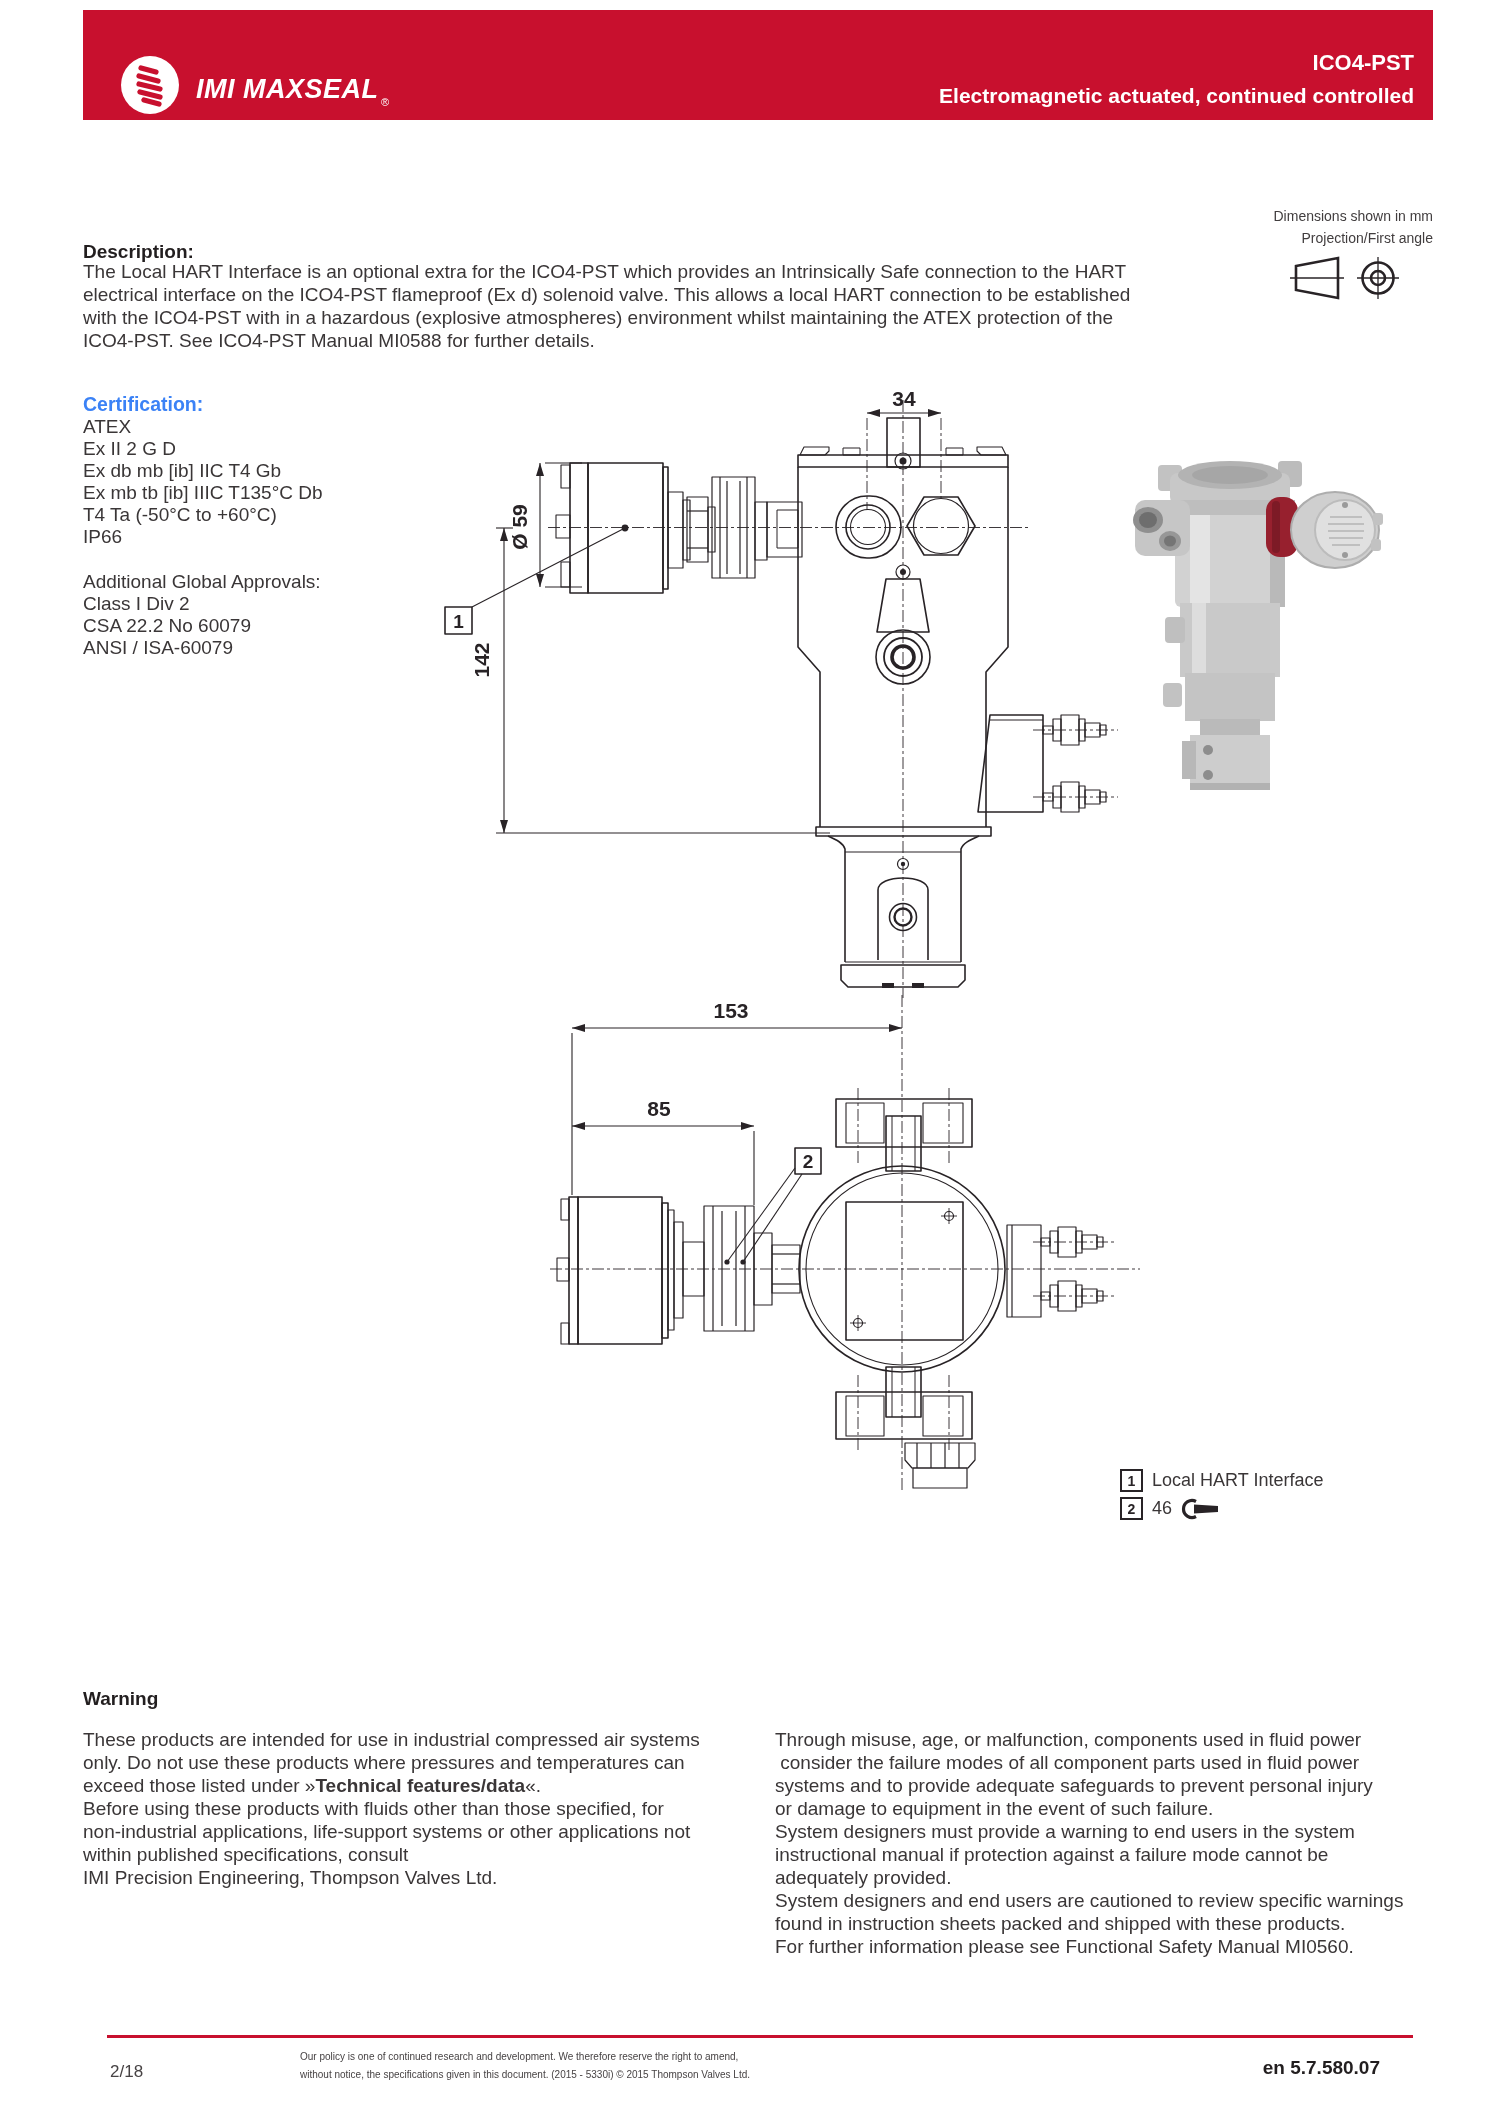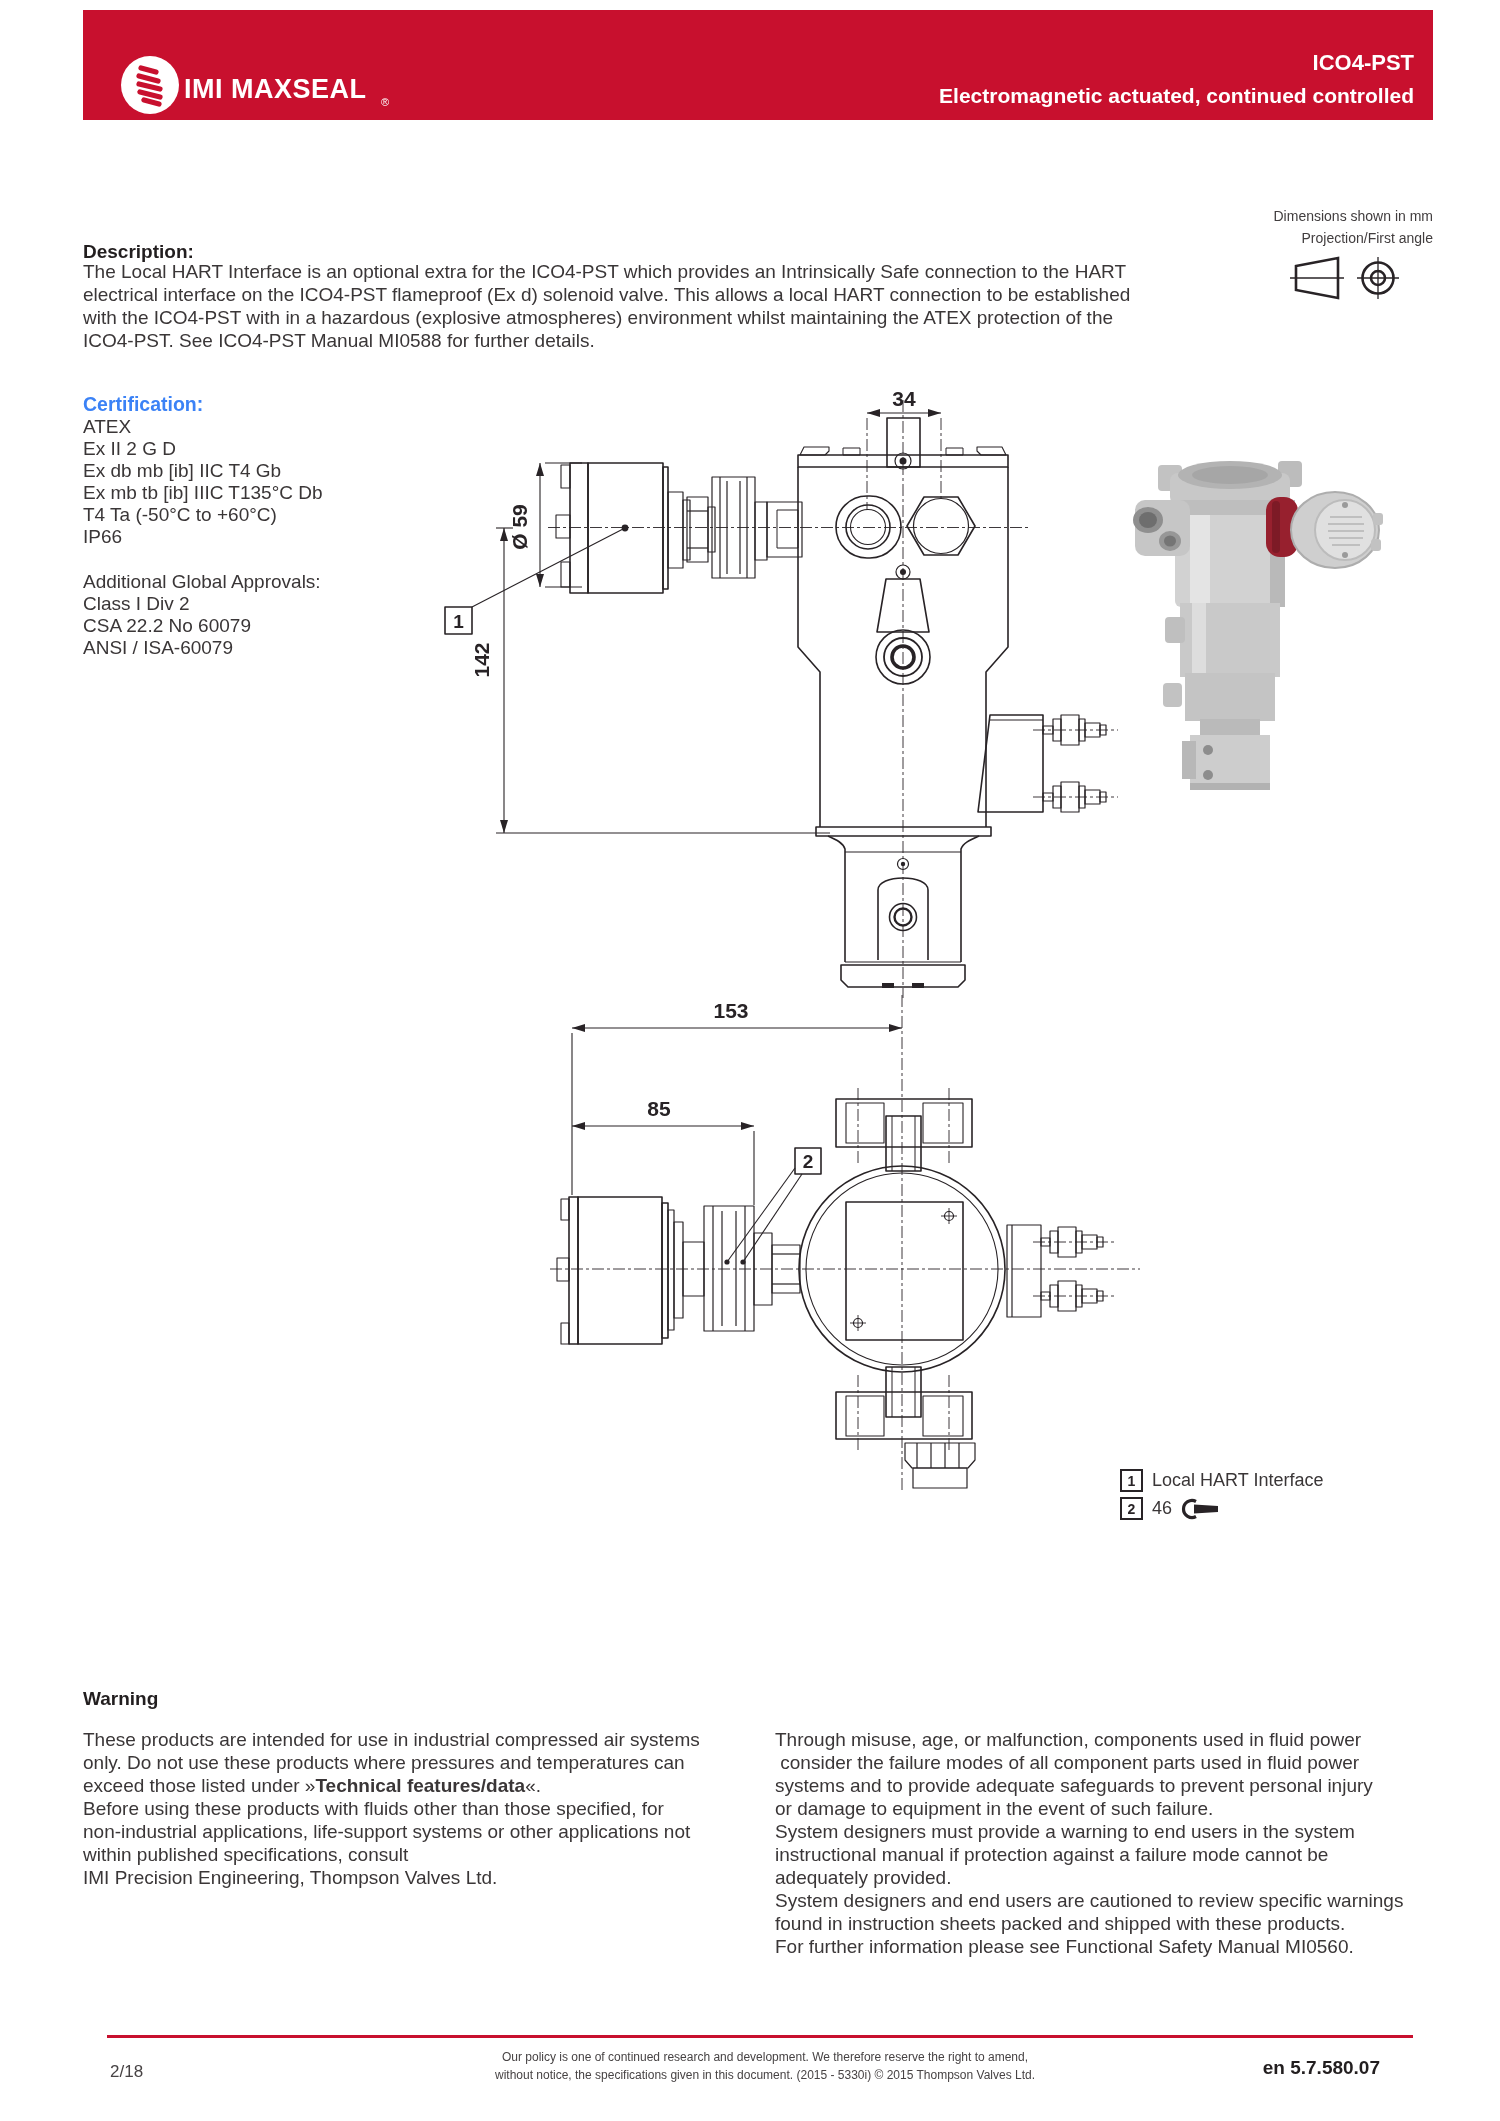--- a/index.html
+++ b/index.html
@@ -1,21 +1,21 @@
 <!DOCTYPE html>
 <html><head>
 <meta charset="utf-8">
 <style>
   html,body{margin:0;padding:0;background:#ffffff;}
   #page{position:relative;width:1500px;height:2121px;background:#ffffff;overflow:hidden;
         font-family:"Liberation Sans",sans-serif;color:#3a3637;}
   .abs{position:absolute;}
   
   .band{left:83px;top:10px;width:1350px;height:110px;background:#c8102e;}
-  .brand-text{left:184px;top:74px;font-size:27px;font-weight:bold;color:#ffffff;letter-spacing:.5px;}
+  .brand-text{left:196px;top:74px;font-size:27px;font-weight:bold;color:#ffffff;letter-spacing:.5px;font-style:italic;}
   .brand-reg{left:381px;top:96px;font-size:11px;color:#ffffff;}
   .hd-product{left:700px;top:50px;width:714px;text-align:right;font-size:22px;font-weight:bold;color:#ffffff;}
   .hd-sub{left:500px;top:84px;width:914px;text-align:right;font-size:21px;font-weight:bold;color:#ffffff;}
   
   .h1{left:83px;top:201px;font-size:27px;font-weight:bold;color:#221e1f;}
   .desc-label{left:83px;top:241px;font-size:19px;font-weight:bold;color:#221e1f;}
   .desc-lines{left:83px;top:260px;font-size:19px;line-height:23px;color:#3a3637;}
   .dims-note{left:950px;top:205px;width:483px;text-align:right;font-size:14px;line-height:22px;color:#413d3e;}
   
   .cert-label{left:83px;top:393px;font-size:19.5px;font-weight:bold;color:#3b82f6;text-align:right;}
@@ -27,21 +27,21 @@
   .legend-box{display:inline-flex;align-items:center;justify-content:center;width:19px;height:19px;
               border:2px solid #282326;font-size:14px;font-weight:bold;color:#282326;}
   
   .warn-title{left:83px;top:1688px;font-size:19px;font-weight:bold;color:#221e1f;}
   .warn-col{font-size:19px;line-height:23px;color:#3a3637;}
   .wl{left:83px;top:1728px;width:690px;}
   .wr{left:775px;top:1728px;width:680px;}
   
   .foot-line{left:107px;top:2035px;width:1306px;height:3px;background:#c8102e;}
   .foot-page{left:110px;top:2062px;font-size:17px;color:#474344;}
-  .foot-policy{left:300px;top:2048px;width:930px;text-align:center;font-size:12px;line-height:18px;color:#474344;}
+  .foot-policy{left:300px;top:2048px;width:930px;font-size:10px;line-height:18px;color:#474344;}
   .foot-code{left:1080px;top:2057px;width:300px;text-align:right;font-size:19px;font-weight:bold;color:#221e1f;}
   svg text{font-family:"Liberation Sans",sans-serif;}
 </style>
 </head>
 <body>
 
 <div id="page">
 
   <div class="abs band">
     <svg class="abs" style="left:37px;top:45px;" width="60" height="60" viewBox="0 0 60 60">

